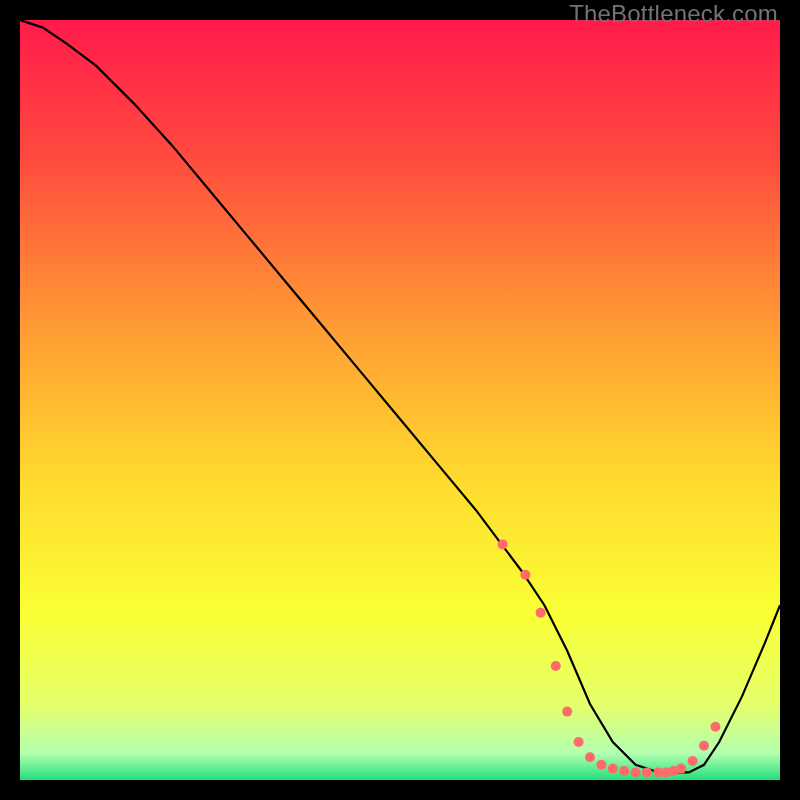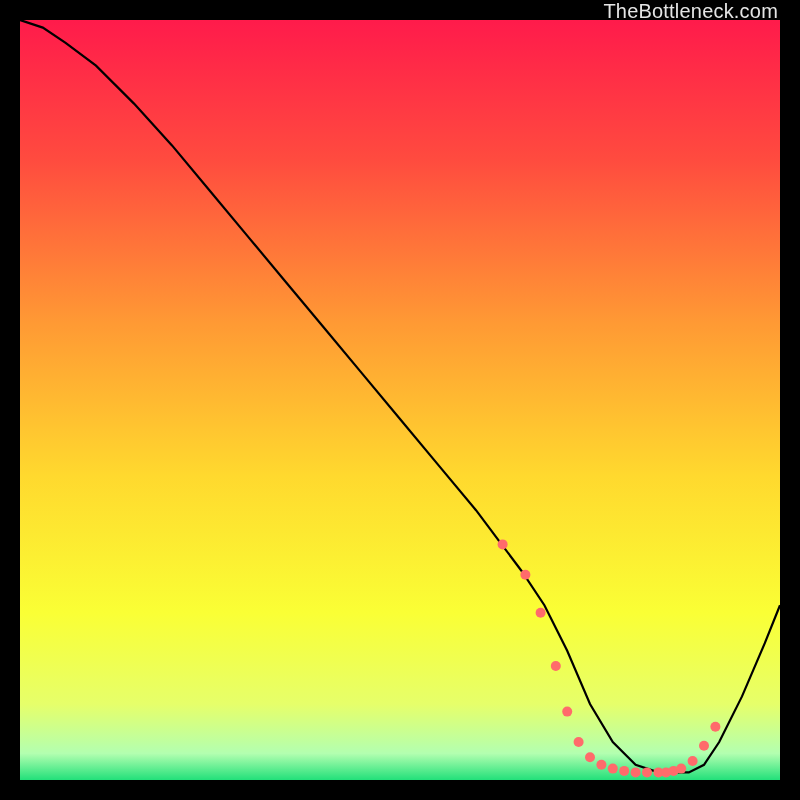--- a/index.html
+++ b/index.html
@@ -23,22 +23,22 @@
     position: absolute;
     left: 0;
     top: 0;
     width: 760px;
     height: 760px;
   }
   .watermark {
     position: absolute;
     top: 0px;
     right: 22px;
-    color: #e5e5e5;
-    font-size: 20px;
+    color: #737373;
+    font-size: 24px;
     font-weight: 500;
     letter-spacing: 0.2px;
     user-select: none;
   }
 </style>
 </head>
 <body>
 
 <div class="frame">
   <svg class="plot" viewBox="0 0 760 760" preserveAspectRatio="none">

